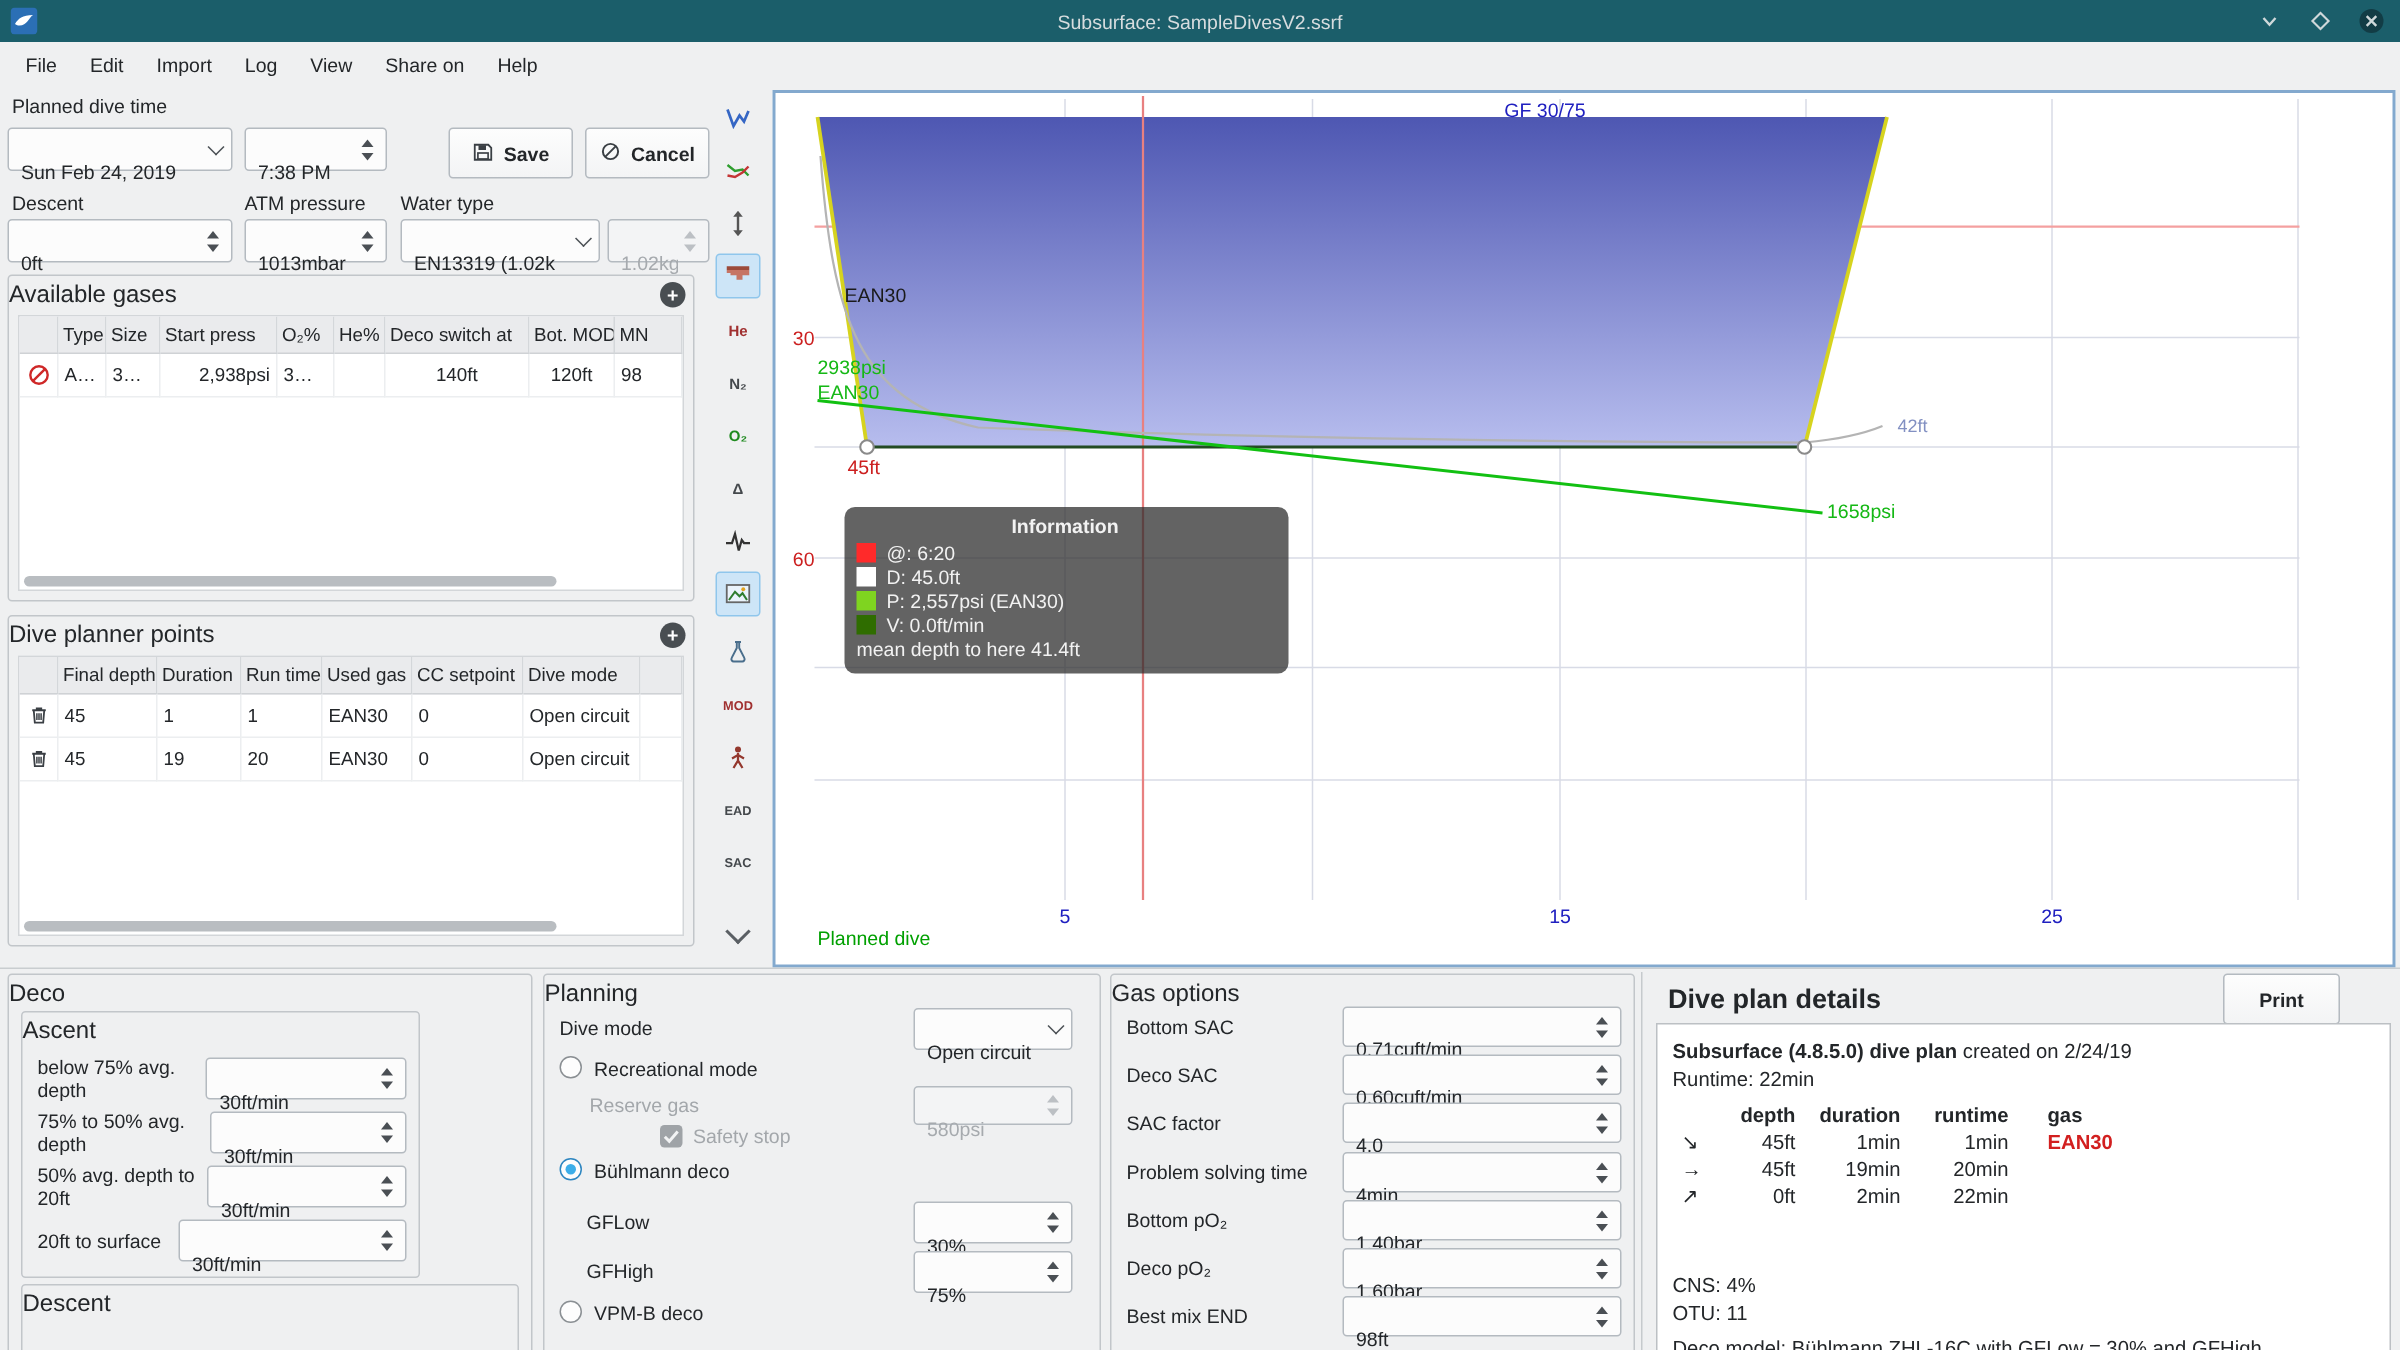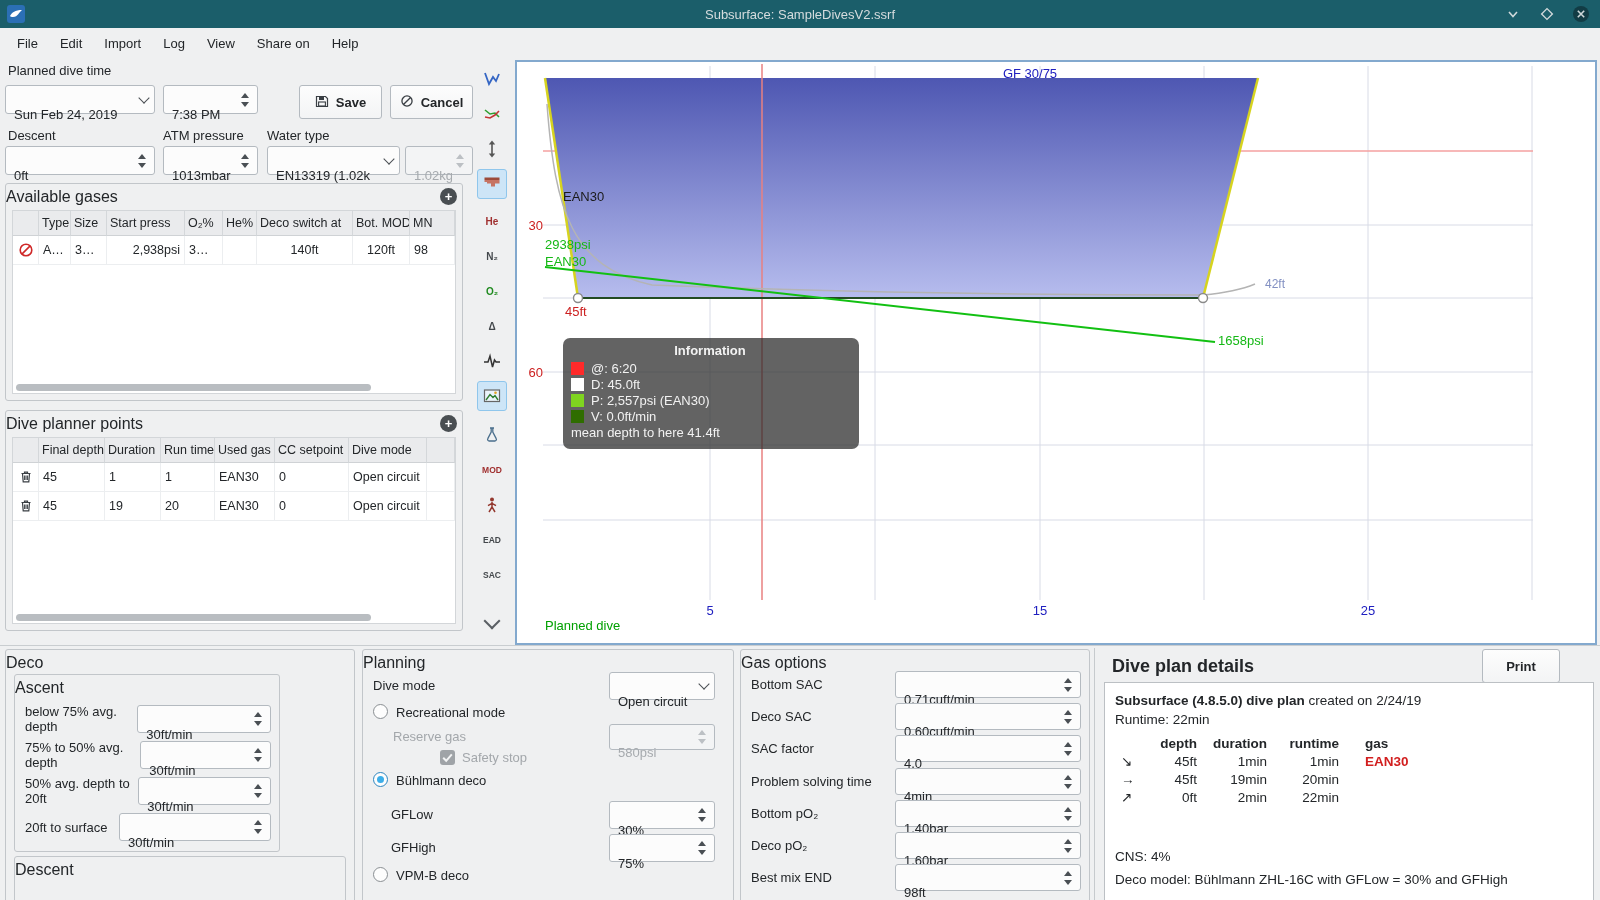--- a/index.html
+++ b/index.html
@@ -618,14 +618,15 @@
     <span class="num">20min</span>
     <span class="gascell"></span>
 
     <span>↗</span>
     <span class="num">0ft</span>
     <span class="num">2min</span>
     <span class="num">22min</span>
     <span class="gascell"></span>
   </div>
   <div style="margin-top:40px">CNS: 4%</div>
+  <div>OTU: 11</div>
   <div style="margin-top:4px">Deco model: Bühlmann ZHL-16C with GFLow = 30% and GFHigh</div>
 </div>
 
 </body></html>

